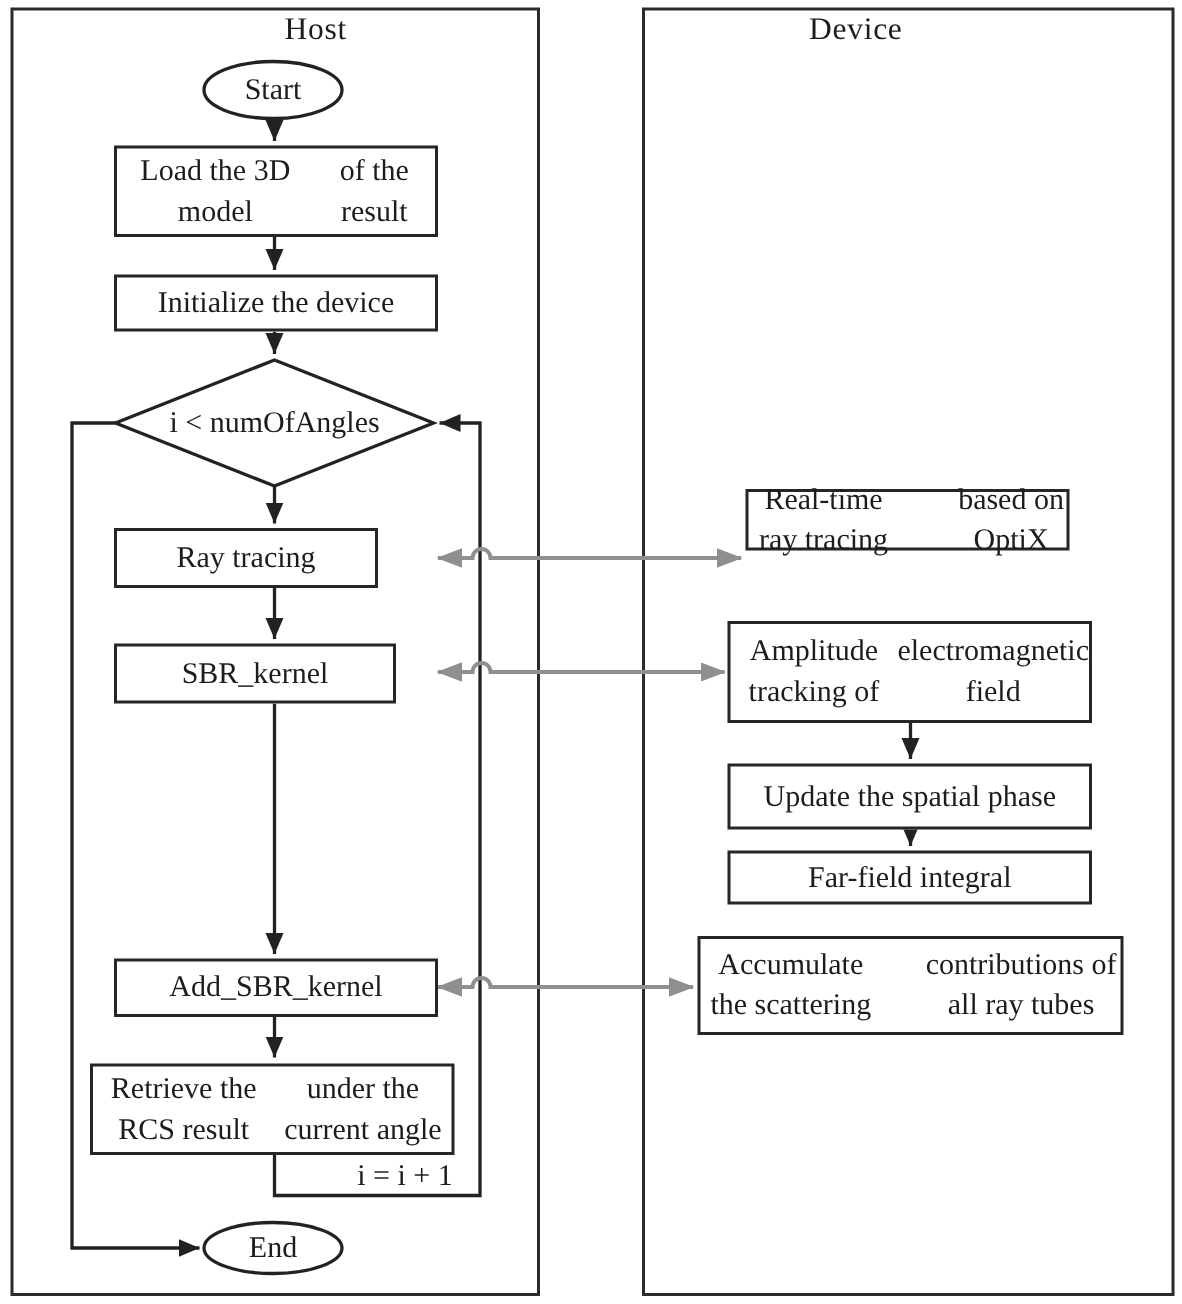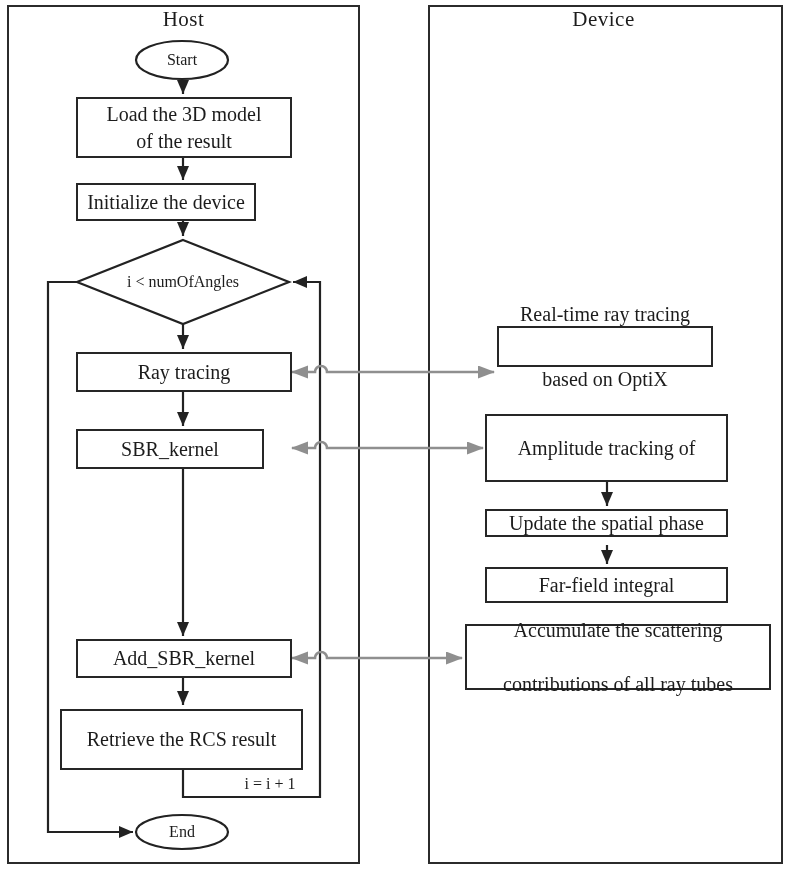--- a/index.html
+++ b/index.html
@@ -28,49 +28,48 @@
   #connector-layer{
     position:absolute;left:0;top:0;
     z-index:1;
   }
   .node{
     position:absolute;
     box-sizing:border-box;
     border:2px solid #262626;
     background:#ffffff;
     display:flex;
-    flex-direction:column;
     align-items:center;
     justify-content:center;
     text-align:center;
     font-size:20px;
     line-height:27px;
     z-index:2;
   }
   .flabel{
     position:absolute;
     display:flex;
     align-items:center;
     justify-content:center;
     text-align:center;
-    font-size:16px;
+    font-size:20px;
     z-index:3;
     white-space:nowrap;
   }
 </style>
 </head>
 <body>
 
 <div class="canvas">
 
   <div class="panel" style="left:7px;top:5px;width:353px;height:859px;"></div>
   <div class="panel" style="left:428px;top:5px;width:355px;height:859px;"></div>
 
-  <div class="panel-title" style="left:7px;top:7px;width:353px;">Host</div>
-  <div class="panel-title" style="left:454px;top:7px;width:299px;">Device</div>
+  <div class="panel-title" style="left:7px;top:7px;width:353px;padding-left:27px;">Host</div>
+  <div class="panel-title" style="left:421px;top:7px;width:299px;">Device</div>
 
   <svg id="connector-layer" width="788" height="869" viewBox="0 0 788 869">
     <defs>
       <marker id="ab" markerUnits="userSpaceOnUse" markerWidth="15" markerHeight="13" refX="14" refY="6" orient="auto">
         <path d="M0,0 L14,6 L0,12 Z" fill="#222222"></path>
       </marker>
       <marker id="ag" markerUnits="userSpaceOnUse" markerWidth="18" markerHeight="14" refX="16" refY="6.5" orient="auto-start-reverse">
         <path d="M0,0 L17,6.5 L0,13 Z" fill="#8f8f8f"></path>
       </marker>
     </defs>
@@ -101,61 +100,63 @@
     <polygon points="183,240 289,282 183,324 77,282" fill="#ffffff" stroke="#222222" stroke-width="2.2"></polygon>
   </svg>
 
   <div class="flabel" style="left:136px;top:42px;width:92px;height:36px;">Start</div>
 
   <div class="node" style="left:76px;top:97px;width:216px;height:61px;">
     <span>Load the 3D model</span>
     <span>of the result</span>
   </div>
 
-  <div class="node" style="left:76px;top:183px;width:180px;height:38px;">
+  <div class="node" style="left:76px;top:183px;width:216px;height:38px;">
     <span>Initialize the device</span>
   </div>
 
   <div class="flabel" style="left:77px;top:266px;width:212px;height:32px;">i &lt; numOfAngles</div>
 
-  <div class="node" style="left:76px;top:352px;width:216px;height:40px;">
+  <div class="node" style="left:76px;top:352px;width:176px;height:40px;">
     <span>Ray tracing</span>
   </div>
 
   <div class="node" style="left:76px;top:429px;width:188px;height:40px;">
     <span>SBR_kernel</span>
   </div>
 
   <div class="node" style="left:76px;top:639px;width:216px;height:39px;">
     <span>Add_SBR_kernel</span>
   </div>
 
   <div class="node" style="left:60px;top:709px;width:243px;height:61px;">
     <span>Retrieve the RCS result</span>
+    <span>under the current angle</span>
   </div>
 
   <div class="flabel" style="left:222px;top:772px;width:96px;height:24px;">i = i + 1</div>
 
   <div class="flabel" style="left:136px;top:816px;width:92px;height:32px;">End</div>
 
   <div class="node" style="left:497px;top:326px;width:216px;height:41px;gap:38px;">
     <span>Real-time ray tracing</span>
     <span>based on OptiX</span>
   </div>
 
   <div class="node" style="left:485px;top:414px;width:243px;height:68px;text-align:center;">
     <span>Amplitude tracking of</span>
+    <span>electromagnetic field</span>
   </div>
 
-  <div class="node" style="left:485px;top:509px;width:243px;height:28px;">
+  <div class="node" style="left:485px;top:509px;width:243px;height:44px;">
     <span>Update the spatial phase</span>
   </div>
 
   <div class="node" style="left:485px;top:567px;width:243px;height:36px;">
     <span>Far-field integral</span>
   </div>
 
-  <div class="node" style="left:465px;top:624px;width:306px;height:66px;gap:27px;">
+  <div class="node" style="left:465px;top:624px;width:284px;height:66px;gap:27px;">
     <span>Accumulate the scattering</span>
     <span>contributions of all ray tubes</span>
   </div>
 
 </div>
 
 </body></html>

